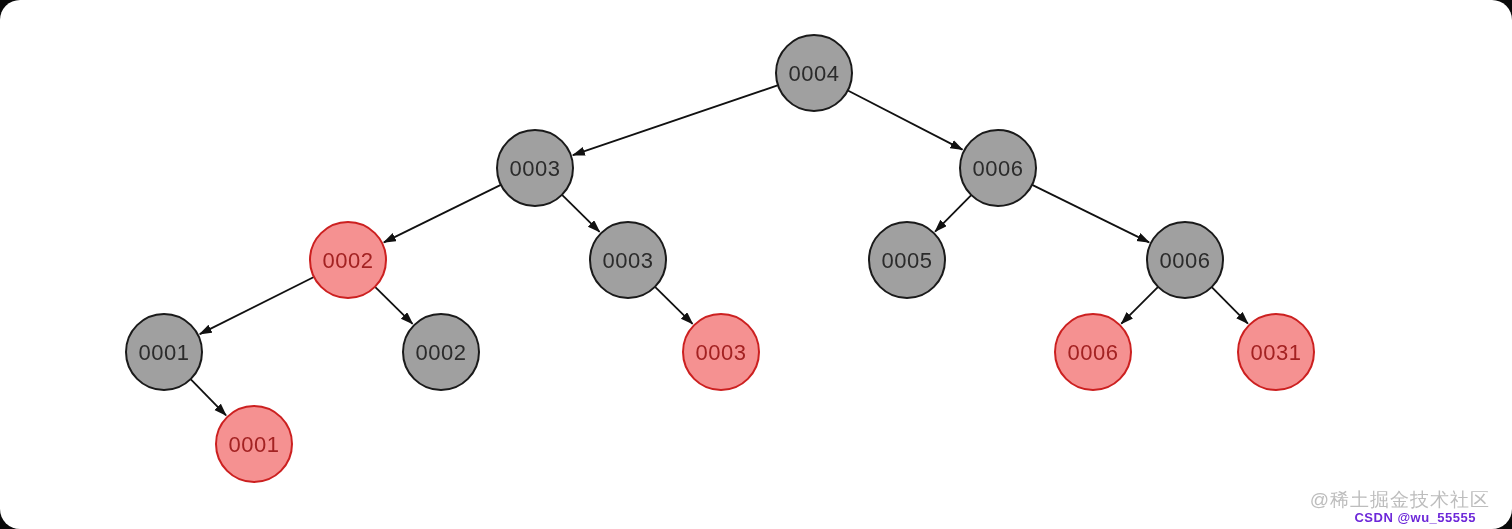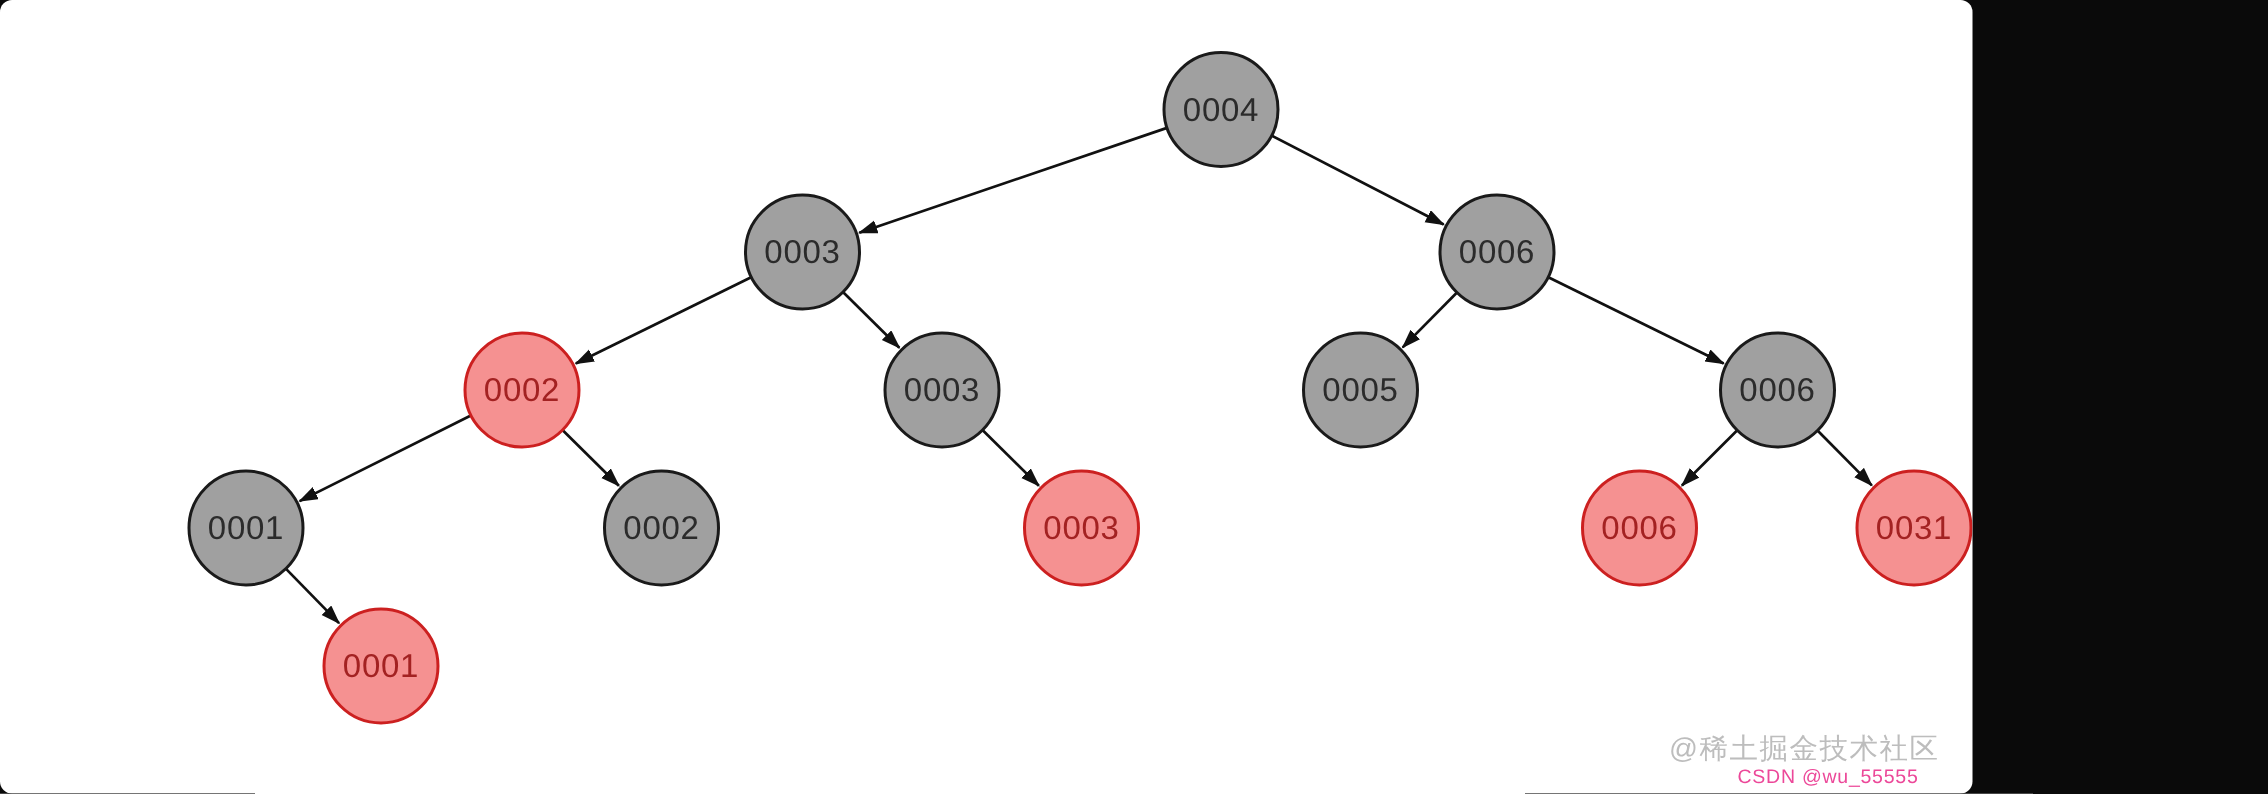--- a/index.html
+++ b/index.html
@@ -6,24 +6,24 @@
     margin: 0;
     padding: 0;
     background: #0a0a0a;
     width: 1512px;
     height: 529px;
     overflow: hidden;
     font-family: "Liberation Sans", sans-serif;
   }
   .card {
     position: relative;
-    width: 1315px;
+    width: 1512px;
     height: 529px;
     background: #ffffff;
-    border-radius: 8px;
+    border-radius: 20px;
     overflow: hidden;
   }
   #tree-svg {
     position: absolute;
     left: 0;
     top: 0;
     width: 1512px;
     height: 529px;
     display: block;
   }
@@ -40,23 +40,24 @@
     pointer-events: none;
     line-height: 1.1;
   }
   .wm1 {
     font-size: 19px;
     color: #bdbdbd;
     letter-spacing: 1px;
   }
   .wm2 {
     font-size: 13px;
-    color: #ec4899;
+    color: #6d28d9;
     padding-right: 14px;
     letter-spacing: 0.5px;
+    font-weight: bold;
   }
 </style>
 </head>
 <body>
 
 <div class="card">
   <svg id="tree-svg" viewBox="0 0 1512 529">
       <defs>
         <marker id="arrowhead" markerWidth="13" markerHeight="10" refX="12" refY="4.5" orient="auto" markerUnits="userSpaceOnUse">
           <path d="M0,0 L13,4.5 L0,9 Z" fill="#111111"></path>

